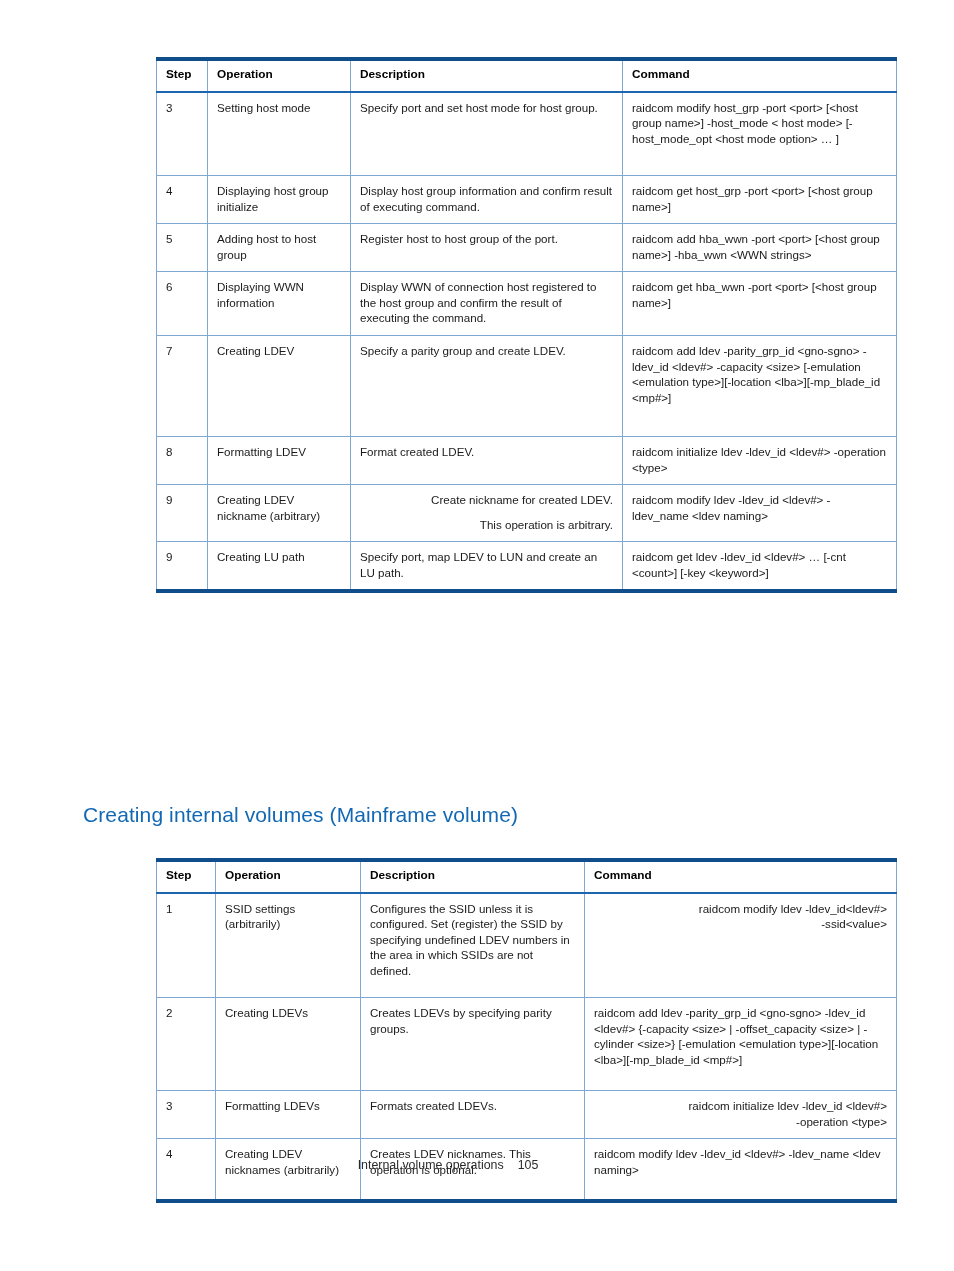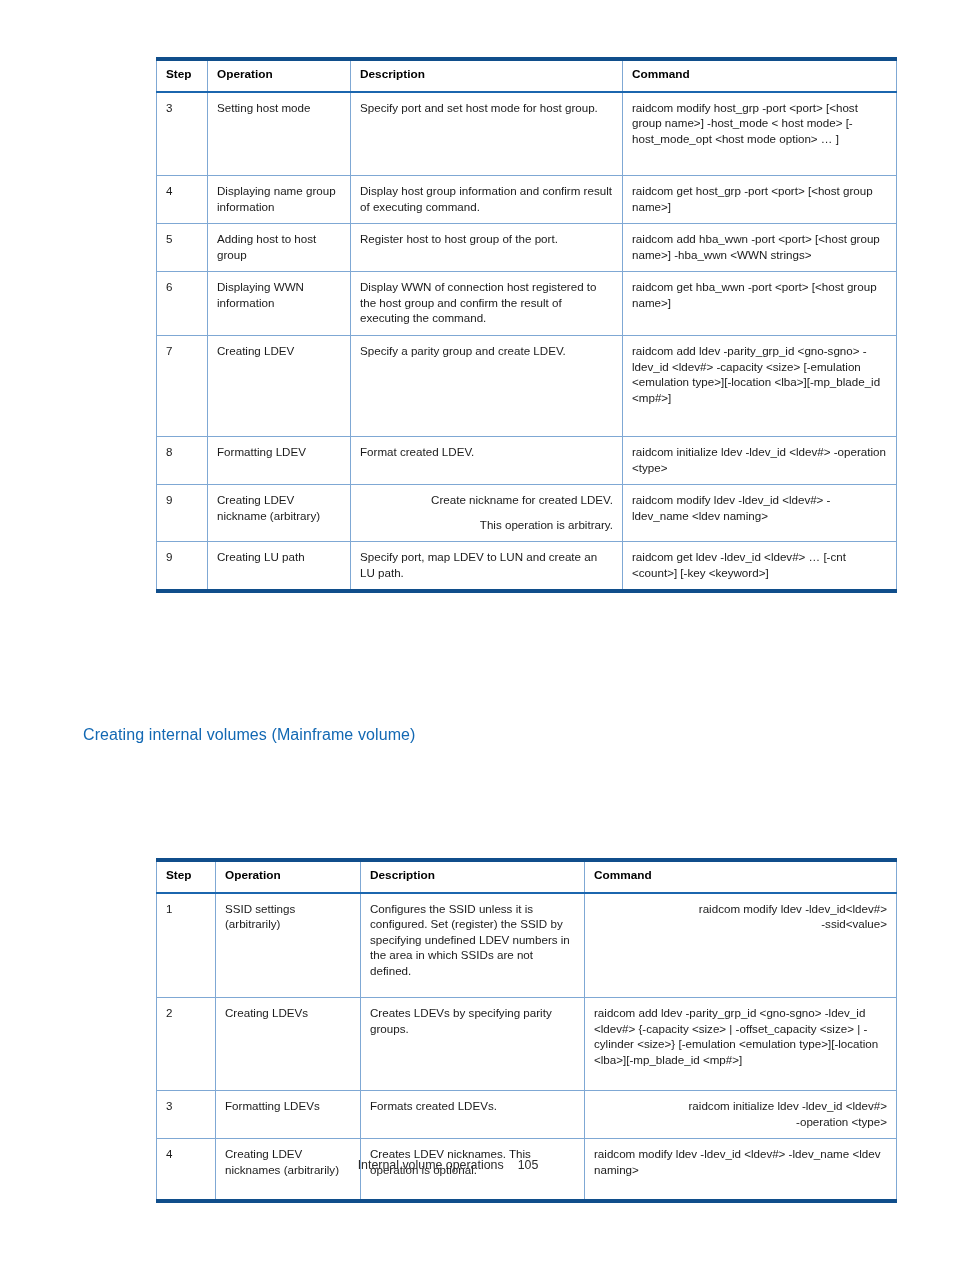--- a/index.html
+++ b/index.html
@@ -75,22 +75,22 @@
   #table-internal-mainframe {
     left: 156px;
     top: 858px;
     width: 740px;
   }
 
   
   .section-heading {
     position: absolute;
     left: 83px;
-    top: 726px;
-    font-size: 16px;
+    top: 803px;
+    font-size: 21px;
     font-weight: normal;
     color: #1268B3;
     letter-spacing: 0.1px;
     margin: 0;
     white-space: nowrap;
   }
   .section-paragraph {
     position: absolute;
     left: 156px;
     top: 799px;
@@ -141,21 +141,21 @@
     </thead>
     <tbody>
       <tr style="height:84px">
         <td>3</td>
         <td>Setting host mode</td>
         <td>Specify port and set host mode for host group.</td>
         <td>raidcom modify host_grp -port &lt;port&gt; [&lt;host group name&gt;] -host_mode &lt; host mode&gt; [-host_mode_opt &lt;host mode option&gt; … ]</td>
       </tr>
       <tr style="height:47px">
         <td>4</td>
-        <td>Displaying name group information</td>
+        <td>Displaying host group initialize</td>
         <td>Display host group information and confirm result of executing command.</td>
         <td>raidcom get host_grp -port &lt;port&gt; [&lt;host group name&gt;]</td>
       </tr>
       <tr style="height:47px">
         <td>5</td>
         <td>Adding host to host group</td>
         <td>Register host to host group of the port.</td>
         <td>raidcom add hba_wwn -port &lt;port&gt; [&lt;host group name&gt;] -hba_wwn &lt;WWN strings&gt;</td>
       </tr>
       <tr style="height:60px">

